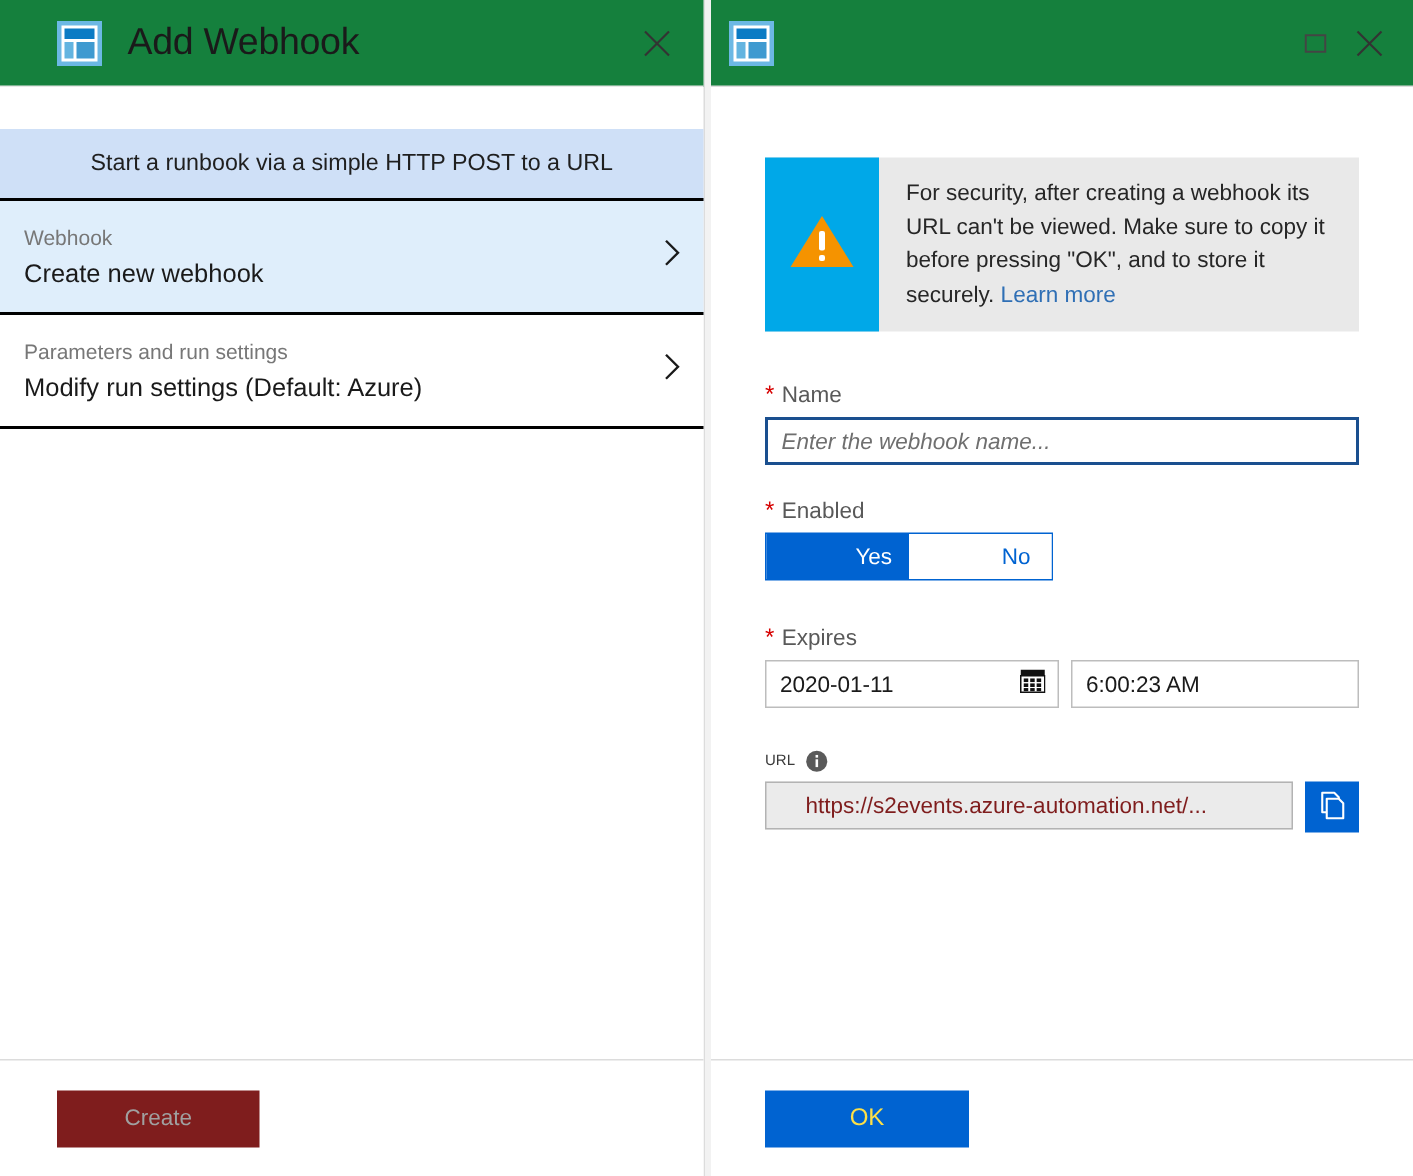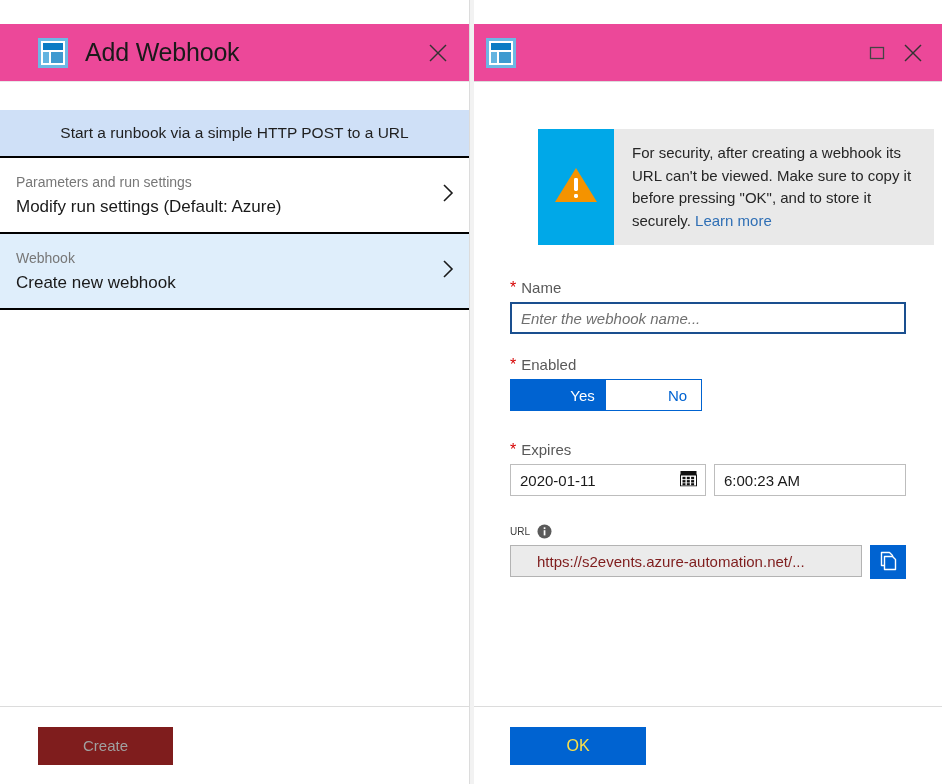--- a/index.html
+++ b/index.html
@@ -29,23 +29,22 @@
   .panel-left  { left: 0px;   width: 470px; border-right: 1px solid #dcdcdc; }
   .panel-right { left: 474px; width: 468px; }
 
   
   .blade-header {
     position: relative;
     height: 58px;
     flex: 0 0 58px;
     display: flex;
     align-items: center;
-    background: #ec4899;
+    background: #15803d;
     border-bottom: 1px solid #e8e8e8;
-    margin-top: 24px;
   }
   .blade-header.right { border-bottom: 1px solid #dcdcdc; }
 
   .blade-icon {
     width: 30px; height: 30px;
     margin-left: 38px;
     flex: 0 0 30px;
     position: relative;
     background: #6cb8e4;
     padding: 3px;
@@ -175,21 +174,20 @@
     padding: 47px 36px 0 36px;
     overflow: hidden;
   }
 
   .notice {
     display: flex;
     background: #e9e9e9;
     width: 396px;
     min-height: 90px;
     margin-bottom: 34px;
-    margin-left: 28px;
   }
   .notice-icon-col {
     flex: 0 0 76px;
     background: #00a8e8;
     display: flex;
     align-items: center;
     justify-content: center;
   }
   .notice-text {
     padding: 13px 14px 13px 18px;
@@ -330,33 +328,33 @@
           <svg width="20" height="20" viewBox="0 0 20 20">
             <line x1="2" y1="2" x2="18" y2="18" stroke="#333" stroke-width="1.4"></line>
             <line x1="18" y1="2" x2="2" y2="18" stroke="#333" stroke-width="1.4"></line>
           </svg>
         </span>
       </button>
     </div>
 
     <div class="subtitle-strip">Start a runbook via a simple HTTP POST to a URL</div>
 
-    <div class="option-row">
-      <div class="label">Parameters and run settings</div>
-      <div class="value">Modify run settings (Default: Azure)</div>
+    <div class="option-row selected">
+      <div class="label">Webhook</div>
+      <div class="value">Create new webhook</div>
       <span class="chev">
         <svg width="18" height="26" viewBox="0 0 18 26">
           <polyline points="5,5 13,13 5,21" fill="none" stroke="#1a1a1a" stroke-width="1.6"></polyline>
         </svg>
       </span>
     </div>
 
-    <div class="option-row selected">
-      <div class="label">Webhook</div>
-      <div class="value">Create new webhook</div>
+    <div class="option-row">
+      <div class="label">Parameters and run settings</div>
+      <div class="value">Modify run settings (Default: Azure)</div>
       <span class="chev">
         <svg width="18" height="26" viewBox="0 0 18 26">
           <polyline points="5,5 13,13 5,21" fill="none" stroke="#1a1a1a" stroke-width="1.6"></polyline>
         </svg>
       </span>
     </div>
 
     <div class="left-body"></div>
 
     <div class="footer-bar">

